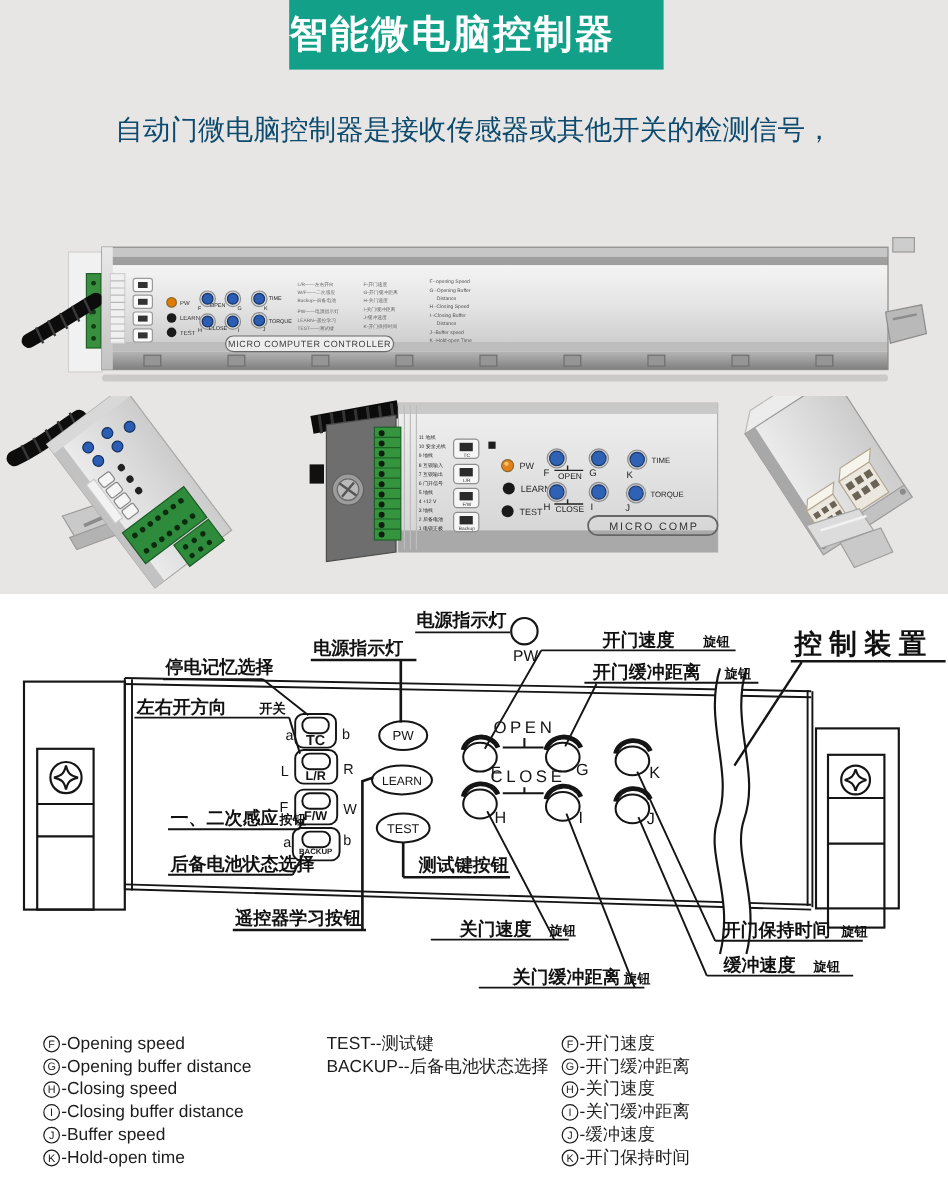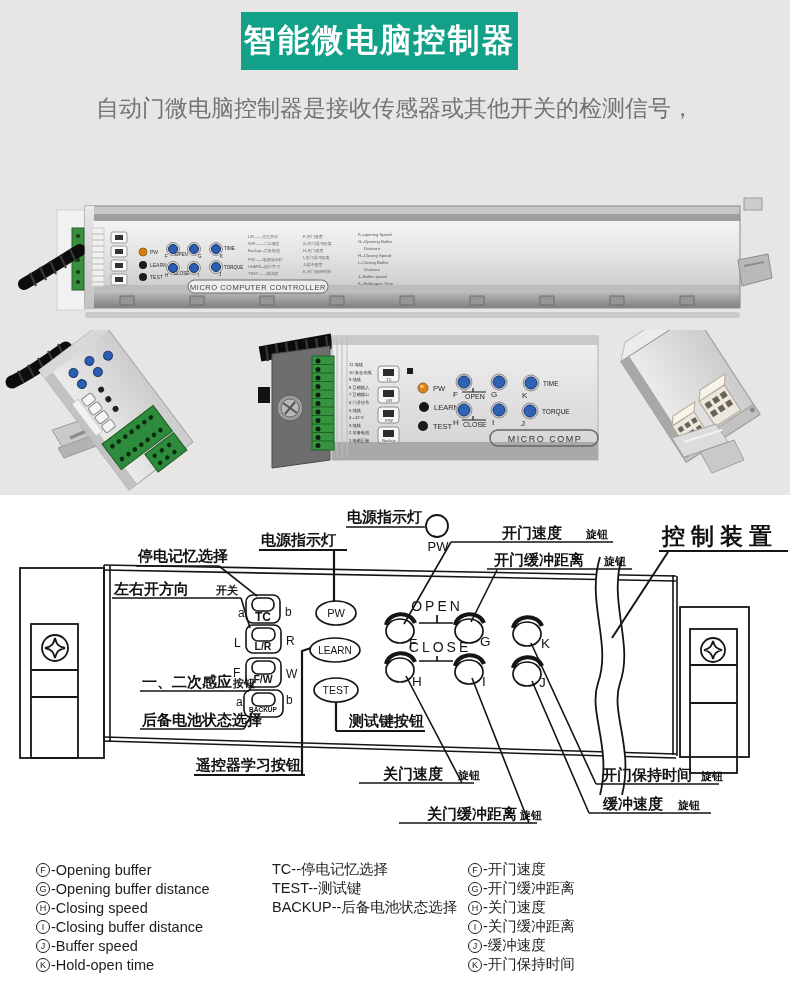--- a/index.html
+++ b/index.html
@@ -1,24 +1,24 @@
 <!DOCTYPE html>
 <html><head>
 <meta charset="utf-8">
 <style>
   html,body{margin:0;padding:0;}
   body{width:790px;height:998px;position:relative;background:#fff;
        font-family:"Liberation Sans","DejaVu Sans",sans-serif;overflow:hidden;}
   .top-section{position:absolute;top:0;left:0;width:790px;height:495px;background:#e7e6e5;}
   .bottom-section{position:absolute;top:495px;left:0;width:790px;height:503px;background:#ffffff;}
-  .banner{position:absolute;top:12px;left:241px;width:277px;height:58px;background:#12a088;
-          display:flex;align-items:center;justify-content:center;}
+  .banner{position:absolute;top:0;left:241px;width:312px;height:58px;background:#12a088;
+          display:flex;align-items:center;justify-content:flex-start;}
   .banner-title{color:#ffffff;font-size:32px;font-weight:700;letter-spacing:2px;}
   .intro{position:absolute;top:86px;left:0;width:790px;text-align:center;
-         color:#737373;font-size:23px;line-height:45px;font-weight:500;}
+         color:#0c4a6e;font-size:23px;line-height:45px;font-weight:500;}
   svg{position:absolute;left:0;display:block;}
   #photo-top{top:192px;}
   #photo-row{top:330px;}
   #diagram{top:495px;}
   .legend{position:absolute;top:860px;left:0;width:790px;color:#1c1c1c;}
   .legend-col{position:absolute;top:0;}
   .lrow{display:flex;align-items:center;height:19px;font-size:14.5px;white-space:nowrap;}
   .circ{display:inline-flex;justify-content:center;align-items:center;flex:none;
         width:12px;height:12px;border:1.3px solid #1c1c1c;border-radius:50%;
         font-size:9px;line-height:10px;margin-right:1px;}
@@ -536,21 +536,21 @@
     <text x="701" y="285" font-size="11" class="dlbl">旋钮</text>
     <text x="603" y="314" font-size="15" class="dlbl">缓冲速度</text>
     <text x="678" y="314" font-size="11" class="dlbl">旋钮</text>
   </g>
 </svg>
 
 <div class="legend">
   <div class="legend-col" style="left:36px;">
     <div class="lrow">
         <span class="circ">F</span>
-        <span>-Opening buffer</span>
+        <span>-Opening speed</span>
       </div>
     <div class="lrow">
         <span class="circ">G</span>
         <span>-Opening buffer distance</span>
       </div>
     <div class="lrow">
         <span class="circ">H</span>
         <span>-Closing speed</span>
       </div>
     <div class="lrow">
@@ -560,21 +560,20 @@
     <div class="lrow">
         <span class="circ">J</span>
         <span>-Buffer speed</span>
       </div>
     <div class="lrow">
         <span class="circ">K</span>
         <span>-Hold-open time</span>
       </div>
   </div>
   <div class="legend-col" style="left:272px;">
-    <div class="lrow">TC--停电记忆选择</div>
     <div class="lrow">TEST--测试键</div>
     <div class="lrow">BACKUP--后备电池状态选择</div>
   </div>
   <div class="legend-col" style="left:468px;">
     <div class="lrow">
         <span class="circ">F</span>
         <span>-开门速度</span>
       </div>
     <div class="lrow">
         <span class="circ">G</span>

